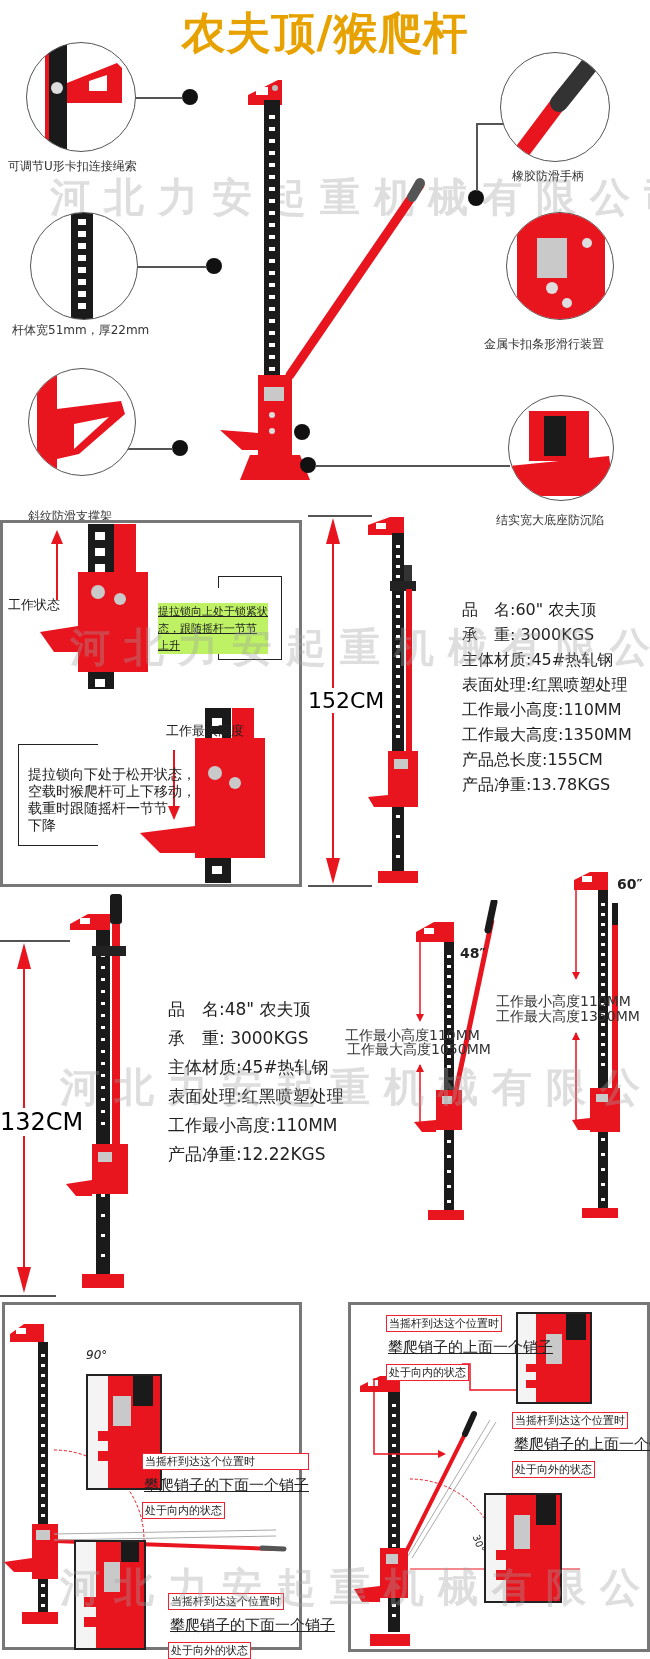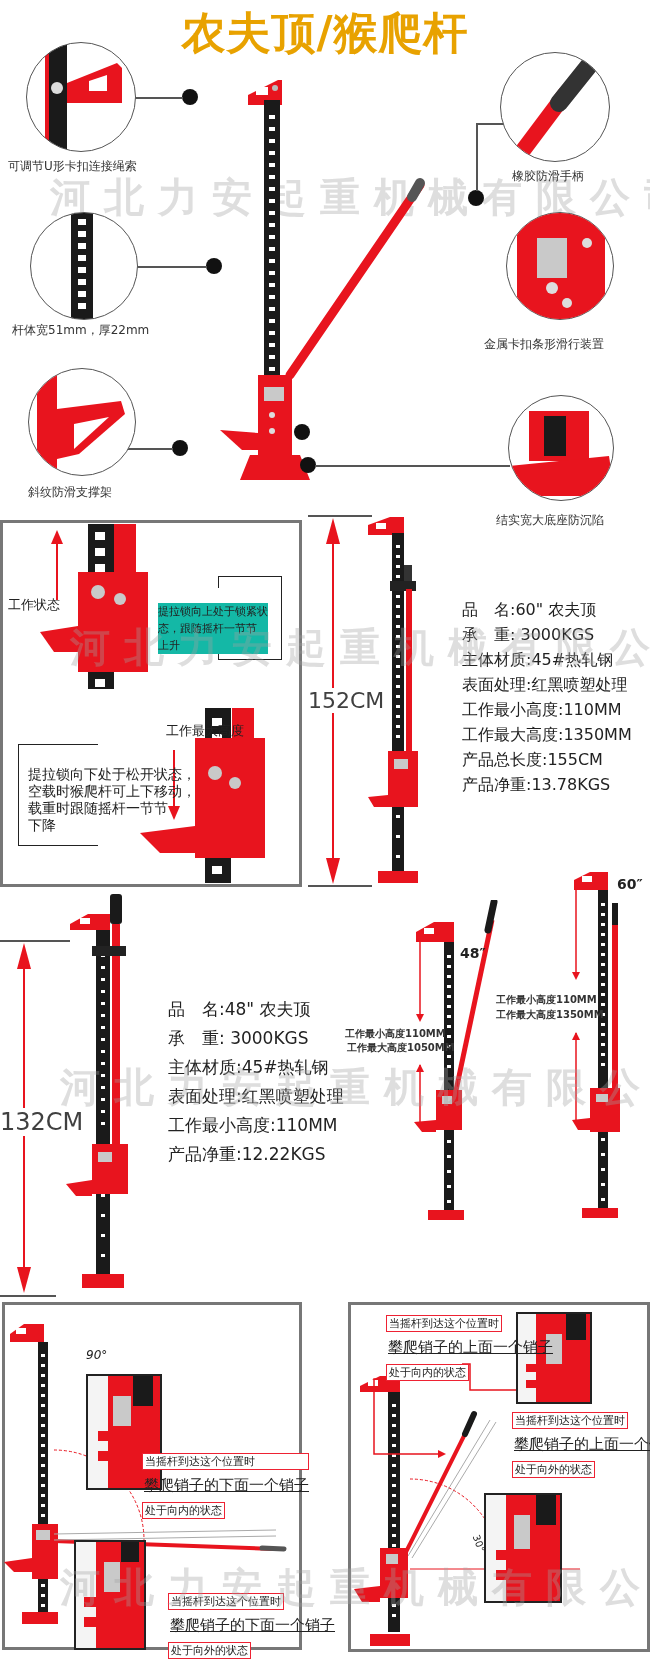--- a/index.html
+++ b/index.html
@@ -6,22 +6,22 @@
   body { width: 650px; height: 1659px; background: #ffffff; position: relative; overflow: hidden; font-family: "DejaVu Sans", sans-serif; color: #222; }
   .abs { position: absolute; }
   .title { left: 0; top: 4px; width: 650px; text-align: center; font-size: 44px; font-weight: bold; color: #e8a200; letter-spacing: 1px; font-family: "DejaVu Sans", sans-serif; }
   .watermark { font-size: 40px; color: rgba(160,160,160,0.35); font-weight: bold; letter-spacing: 14px; white-space: nowrap; font-family: "DejaVu Serif", serif; }
   .circle { border: 1.5px solid #555; border-radius: 50%; overflow: hidden; background: #fff; }
   .cap { font-size: 12px; color: #333; white-space: nowrap; }
   .line { background: #555; }
   .dot { width: 16px; height: 16px; border-radius: 50%; background: #111; }
   .box { border: 3px solid #777; background: transparent; }
   .spec { font-size: 16px; line-height: 25px; color: #222; white-space: nowrap; }
-  .dim { font-size: 22px; color: #404040; white-space: nowrap; background: #fff; }
-  .small { font-size: 10px; color: #333; white-space: nowrap; font-weight: bold; }
+  .dim { font-size: 22px; color: #000000; white-space: nowrap; background: #fff; }
+  .small { font-size: 14px; color: #333; white-space: nowrap; }
   .redbox { border: 1.5px solid #e23; padding: 0 2px; font-size: 11px; background: #fff; white-space: nowrap; }
   .note { font-size: 15px; white-space: nowrap; text-decoration: underline; }
   .bracket { border: 1.5px solid #222; }
   .mini { border: 2px solid #222; background: #f4f4f4; overflow: hidden; }
   svg { display: block; }
 </style>
 </head>
 <body>
 
 <div class="abs title">农夫顶/猴爬杆</div>
@@ -115,21 +115,21 @@
 </div>
 <div class="abs cap" style="left:12px;top:322px;">杆体宽51mm，厚22mm</div>
 
 <div class="abs circle" style="left:28px;top:368px;width:108px;height:108px;">
   <svg width="108" height="108">
       <rect x="8" y="0" width="20" height="108" fill="#e8141e"></rect>
       <polygon points="28,40 92,32 96,45 50,85 28,90" fill="#e8141e"></polygon>
       <polygon points="45,55 80,48 45,80" fill="#fff"></polygon>
     </svg>
 </div>
-<div class="abs cap" style="left:28px;top:484px;">斜纹防滑支撑架</div>
+<div class="abs cap" style="left:28px;top:508px;">斜纹防滑支撑架</div>
 
 <div class="abs circle" style="left:500px;top:52px;width:110px;height:110px;">
   <svg width="110" height="110">
       <line x1="20" y1="100" x2="65" y2="40" stroke="#e8141e" stroke-width="16"></line>
       <line x1="58" y1="50" x2="90" y2="10" stroke="#333" stroke-width="18" stroke-linecap="round"></line>
     </svg>
 </div>
 <div class="abs cap" style="left:512px;top:168px;">橡胶防滑手柄</div>
 
 <div class="abs circle" style="left:506px;top:212px;width:108px;height:108px;">
@@ -170,21 +170,21 @@
   <polygon points="0,108 38,102 38,128 14,128" fill="#e8141e"></polygon>
 </svg>
 <svg class="abs" style="left:50px;top:530px;" width="14" height="70">
   <line x1="7" y1="10" x2="7" y2="70" stroke="#e8141e" stroke-width="2"></line>
     <polygon points="1,14 7,0 13,14" fill="#e8141e"></polygon>
 </svg>
 <div class="abs" style="left:8px;top:596px;font-size:13px;">工作状态</div>
 <div class="abs bracket" style="left:218px;top:576px;width:64px;height:84px;border-left:none;"></div>
 <div class="abs bracket" style="left:218px;top:576px;width:1px;height:12px;border-width:0 0 0 1.5px;"></div>
 <div class="abs bracket" style="left:218px;top:648px;width:1px;height:12px;border-width:0 0 0 1.5px;"></div>
-<div class="abs" style="left:158px;top:603px;font-size:11px;line-height:17px;background:#14b8a6;">
+<div class="abs" style="left:158px;top:603px;font-size:11px;line-height:17px;background:#bef264;text-decoration:underline;">
   <div>提拉锁向上处于锁紧状</div>
   <div>态，跟随摇杆一节节</div>
   <div>上升</div>
 </div>
 
 <svg class="abs" style="left:140px;top:708px;" width="140" height="175">
   <rect x="65" y="0" width="26" height="175" fill="#1a1a1a"></rect>
   <g fill="#fff">
       <rect x="72" y="10" width="10" height="8"></rect>
       <rect x="72" y="26" width="10" height="8"></rect>

